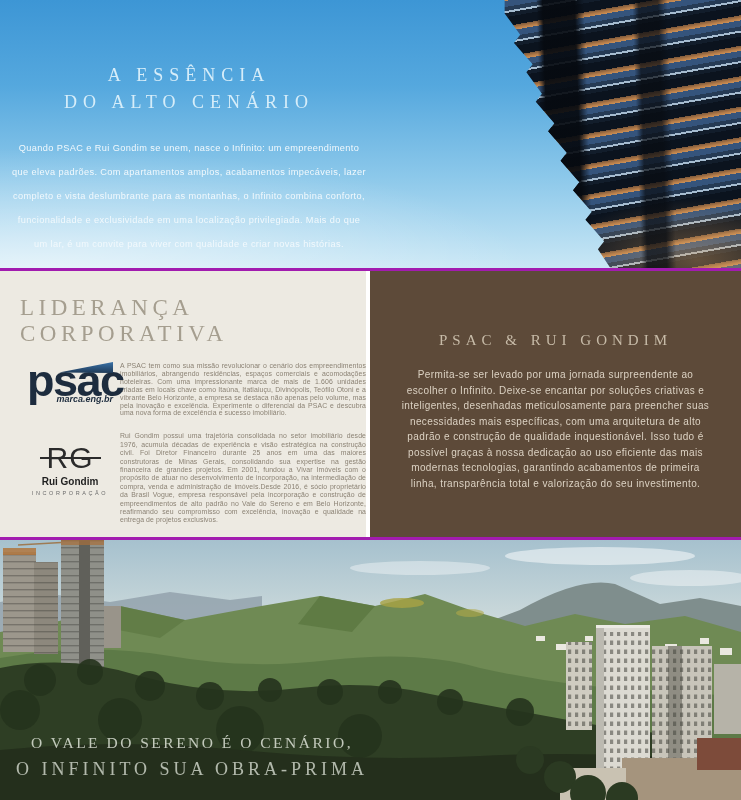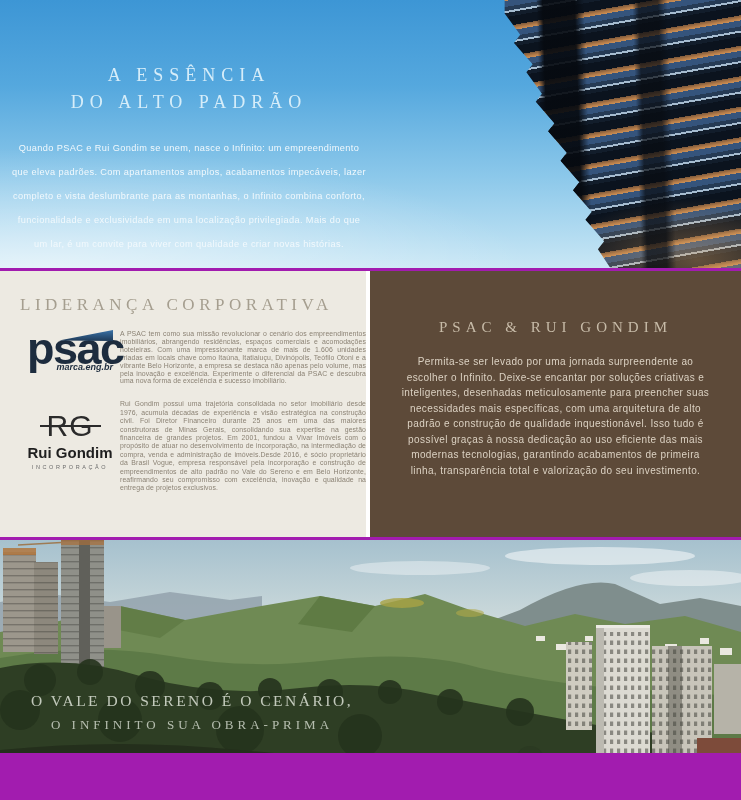--- a/index.html
+++ b/index.html
@@ -36,72 +36,72 @@
   .hero-heading { margin:0; font-family:"Liberation Serif", serif; font-weight:400;
     font-size:18px; line-height:27px; letter-spacing:6px; color:#d6edf9; }
   .hero-paragraph { width:358px; margin:20px auto 0; font-size:9.2px; line-height:24px;
     letter-spacing:0.4px; color:#f2f9fd; }
 
   
   .leadership-band { display:flex; height:266px; margin:3px 0; background:#ffffff; }
   .panel-left { width:366px; flex:none; background:#edeae2; box-sizing:border-box;
     padding:24px 0 0 20px; }
   .panel-gap { width:4px; flex:none; background:#ffffff; }
-  .panel-right { flex:1; background:#5d4a39; box-sizing:border-box; padding-top:48px; }
+  .panel-right { flex:1; background:#5d4a39; box-sizing:border-box; padding-top:61px; }
 
   .lead-heading { margin:0; font-family:"Liberation Serif", serif; font-weight:400;
-    font-size:17px; letter-spacing:4.5px; color:#a59e8f; }
+    font-size:23px; letter-spacing:4.5px; color:#a59e8f; }
   .lead-row { display:flex; margin-top:13px; }
   .logo-col { width:100px; flex:none; display:flex; flex-direction:column; align-items:center; }
   .text-col { width:246px; flex:none; font-size:6.9px; line-height:7.9px; text-align:justify;
     color:#8b8274; letter-spacing:0.1px; }
   .lead-row.second { margin-top:15px; }
   .lead-row.second .text-col { line-height:8.4px; }
 
   .psac-logo { position:relative; margin-top:5px; width:86px; }
   .psac-wedge { position:absolute; top:-3px; right:0px; width:54px; height:11px;
     background:linear-gradient(180deg,#3a72a8,#1f3a57);
     clip-path:polygon(0 95%, 100% 0, 100% 100%); }
   .psac-word { font-size:45px; font-weight:bold; letter-spacing:-1.5px; line-height:32px;
     color:#1d2c3e; }
   .psac-domain { font-size:9px; font-weight:bold; font-style:italic; text-align:right;
     color:#1d2c3e; margin-top:-3px; }
 
   .rg-logo { margin-top:10px; text-align:center; }
   .rg-mono { position:relative; display:inline-block; font-size:30px; font-weight:500;
     letter-spacing:1px; line-height:32px; color:#2b2b2b; }
   .rg-strike { position:absolute; left:-7px; right:-7px; top:46%; height:2px; background:#2b2b2b; }
-  .rg-name { font-size:15px; font-weight:bold; color:#1f1f1f; margin-top:2px; }
+  .rg-name { font-size:10px; font-weight:bold; color:#1f1f1f; margin-top:2px; }
   .rg-sub { font-size:5.5px; letter-spacing:2.6px; color:#6b6b6b; margin-top:3px; }
 
   .partner-heading { margin:0; text-align:center; font-family:"Liberation Serif", serif;
     font-weight:400; font-size:15px; letter-spacing:5px; color:#c7bba8; }
   .partner-paragraph { width:318px; margin:18px auto 0; text-align:center; font-size:10px;
     line-height:15.5px; letter-spacing:0.4px; color:#dcd2c3; }
 
   
-  .location { position:relative; height:213px; overflow:hidden; }
+  .location { position:relative; height:260px; overflow:hidden; }
   .land-svg { position:absolute; inset:0; display:block; }
   .location-text { position:absolute; left:0; bottom:20px; width:384px; text-align:center;
     z-index:2; font-family:"Liberation Serif", serif; color:rgba(228,233,222,0.82); }
   .location-line1 { font-size:15.5px; letter-spacing:2.5px; }
-  .location-line2 { font-size:13px; letter-spacing:4px; margin-top:7px; color:rgba(228,233,222,0.74); }
+  .location-line2 { font-size:18px; letter-spacing:4px; margin-top:7px; color:rgba(228,233,222,0.74); }
 </style>
 </head>
 <body>
 
 <div class="page">
 
   <section class="hero">
     <div class="hero-glow"></div>
     <div class="hero-building"></div>
     <div class="hero-text">
       <h1 class="hero-heading">
         <span>A ESSÊNCIA</span><br>
-        <span>DO ALTO PADRÃO</span>
+        <span>DO ALTO CENÁRIO</span>
       </h1>
       <p class="hero-paragraph">Quando PSAC e Rui Gondim se unem, nasce o Infinito: um empreendimento que eleva padrões. Com apartamentos amplos, acabamentos impecáveis, lazer completo e vista deslumbrante para as montanhas, o Infinito combina conforto, funcionalidade e exclusividade em uma localização privilegiada. Mais do que um lar, é um convite para viver com qualidade e criar novas histórias.</p>
     </div>
   </section>
 
   <section class="leadership-band">
     <div class="panel-left">
       <h2 class="lead-heading">LIDERANÇA CORPORATIVA</h2>
 
       <div class="lead-row">

